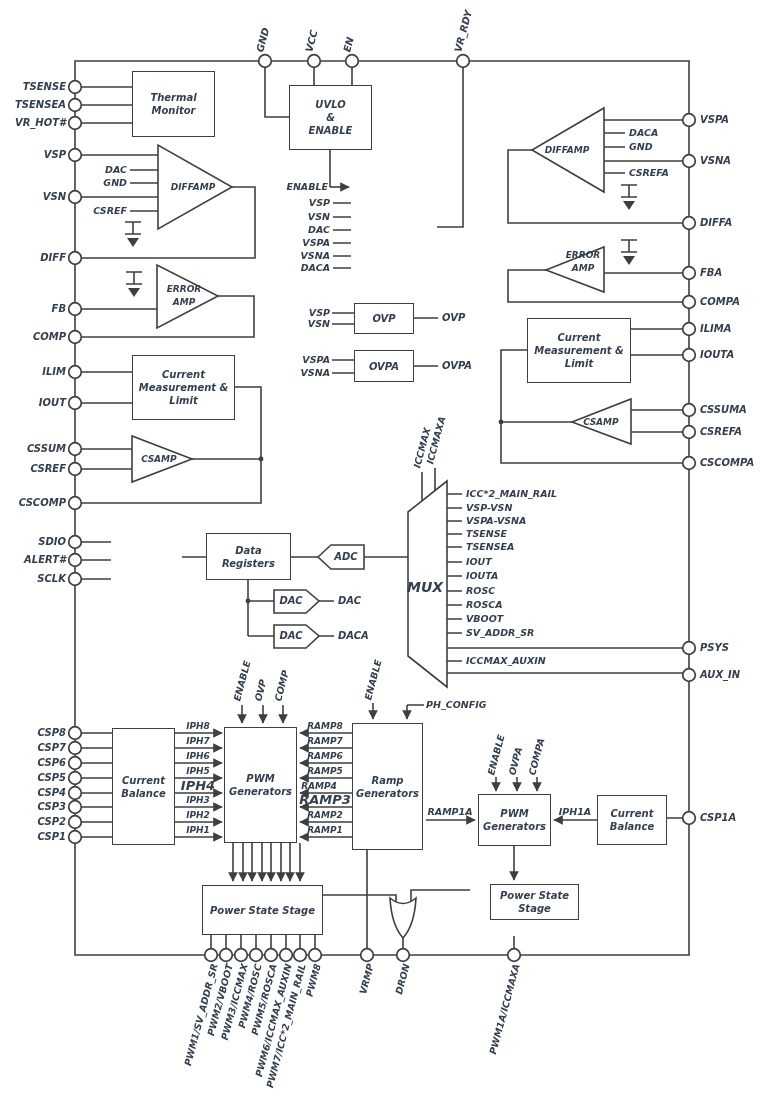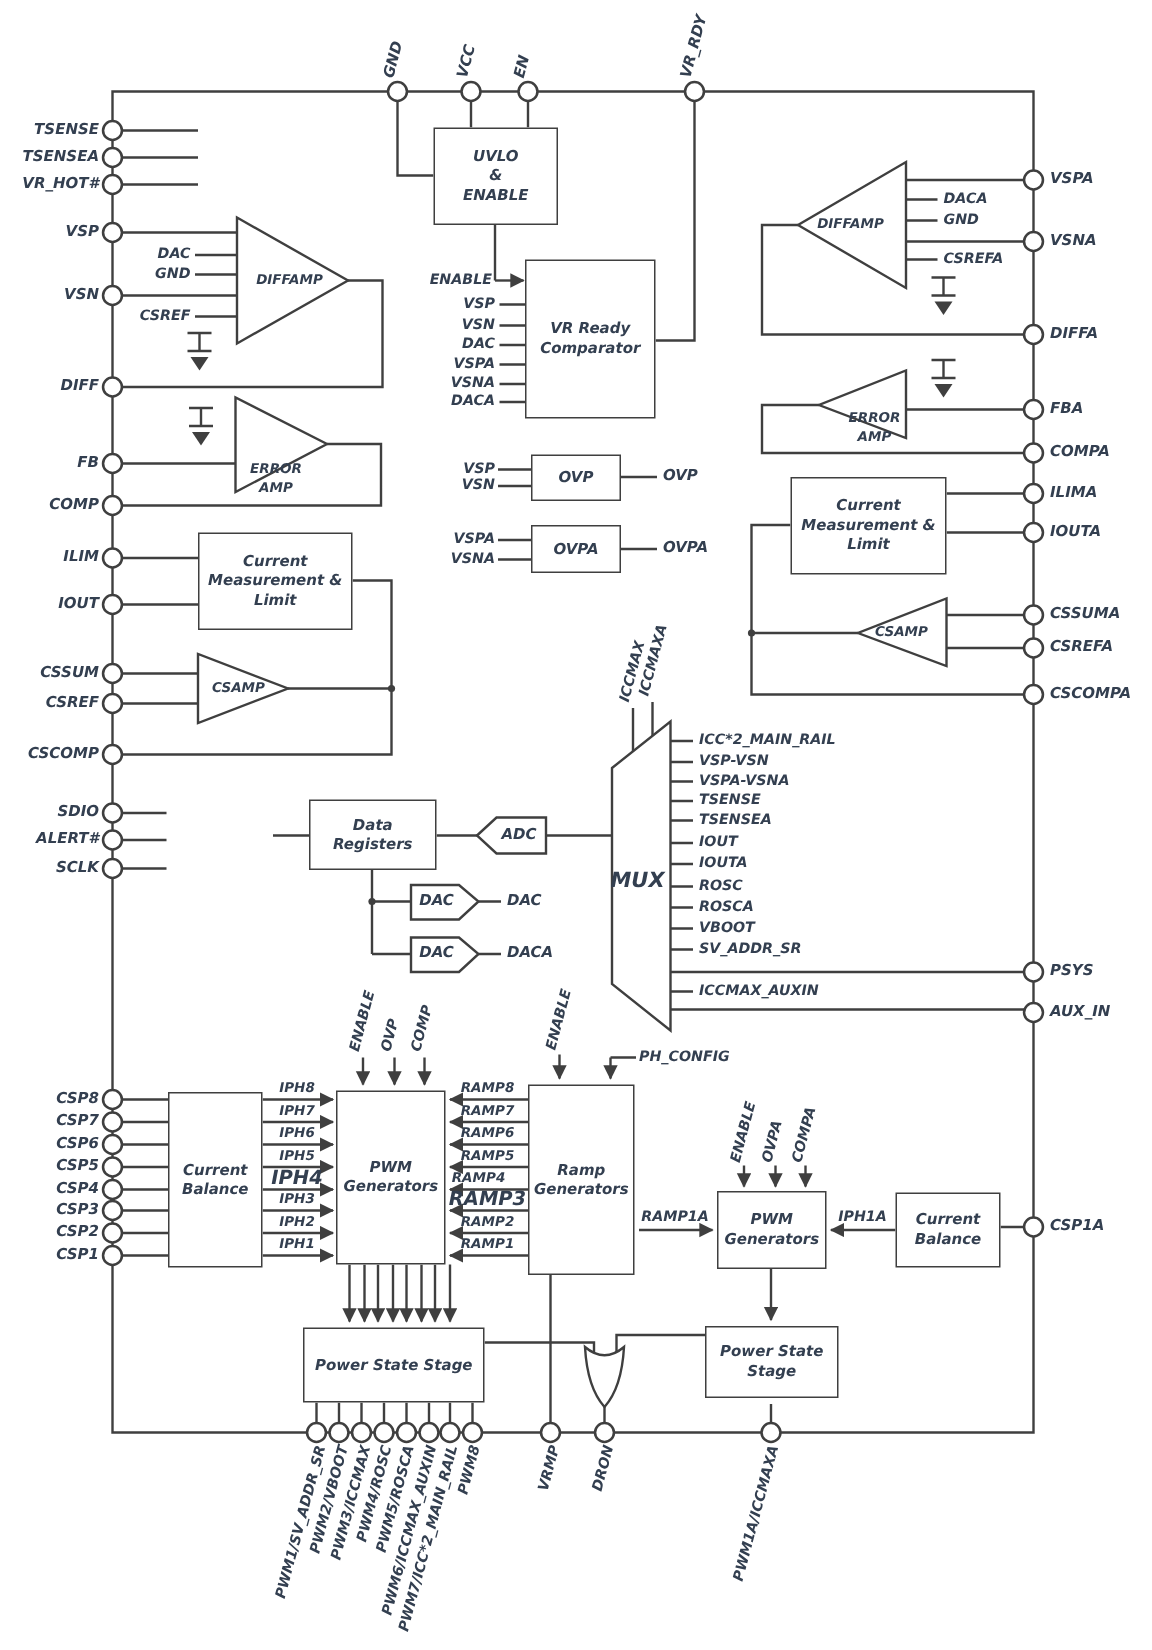--- a/index.html
+++ b/index.html
@@ -17,21 +17,21 @@
          display:flex;align-items:center;justify-content:center;text-align:center;
          font-style:italic;font-weight:700;color:var(--text);
          white-space:pre-line;line-height:13px;font-size:10px;box-sizing:border-box;padding:1px;}
   .lbl{position:absolute;font-style:italic;font-weight:700;color:var(--text);
        white-space:nowrap;line-height:16px;}
   .lbl.c{text-align:center;}
   .lbl.r{text-align:right;}
   .lbl.l{text-align:left;}
   .lbl.ru{transform-origin:0 50%;transform:rotate(-75deg);text-align:left;width:160px;}
   .lbl.rd{transform-origin:100% 50%;transform:rotate(-75deg);text-align:right;width:160px;}
-  .lbl.cm{text-align:center;white-space:pre-line;line-height:13px;width:120px;margin-top:24px;}
+  .lbl.cm{text-align:center;white-space:pre-line;line-height:13px;width:120px;}
 </style>
 </head>
 <body>
 
 <div id="root">
   <svg width="768" height="1100" viewBox="0 0 768 1100">
     <defs>
       <marker id="ah" markerWidth="7" markerHeight="7" refX="5.5" refY="3" orient="auto">
         <path d="M0,0 L6,3 L0,6 Z" fill="#3f3f3f"></path>
       </marker>
@@ -200,25 +200,25 @@
         <circle cx="256" cy="955" r="6.3"></circle>
         <circle cx="271" cy="955" r="6.3"></circle>
         <circle cx="286" cy="955" r="6.3"></circle>
         <circle cx="300" cy="955" r="6.3"></circle>
         <circle cx="315" cy="955" r="6.3"></circle>
         <circle cx="367" cy="955" r="6.3"></circle>
         <circle cx="403" cy="955" r="6.3"></circle>
         <circle cx="514" cy="955" r="6.3"></circle>
       </g>
   </svg>
+<div class="block" style="left: 132px; top: 71px; width: 83px; height: 66px;">Thermal
+Monitor</div>
     <div class="block" style="left: 289px; top: 85px; width: 83px; height: 65px;">UVLO
 &amp;
 ENABLE</div>
-    <div class="block" style="left: 350px; top: 173px; width: 87px; height: 106px;">VR Ready
-Comparator</div>
     <div class="block" style="left: 354px; top: 303px; width: 60px; height: 31px;">OVP</div>
     <div class="block" style="left: 354px; top: 350px; width: 60px; height: 32px;">OVPA</div>
     <div class="block" style="left: 132px; top: 355px; width: 103px; height: 65px;">Current
 Measurement &amp;
 Limit</div>
     <div class="block" style="left: 527px; top: 318px; width: 104px; height: 65px;">Current
 Measurement &amp;
 Limit</div>
     <div class="block" style="left: 206px; top: 533px; width: 85px; height: 47px;">Data
 Registers</div>
@@ -226,21 +226,21 @@
 Balance</div>
     <div class="block" style="left: 224px; top: 727px; width: 73px; height: 116px;">PWM
 Generators</div>
     <div class="block" style="left: 352px; top: 723px; width: 71px; height: 127px;">Ramp
 Generators</div>
     <div class="block" style="left: 478px; top: 794px; width: 73px; height: 52px;">PWM
 Generators</div>
     <div class="block" style="left: 597px; top: 795px; width: 70px; height: 50px;">Current
 Balance</div>
     <div class="block" style="left: 202px; top: 885px; width: 121px; height: 50px;">Power State Stage</div>
-    <div class="block" style="left: 470px; top: 884px; width: 89px; height: 48px;">Power State
+    <div class="block" style="left: 490px; top: 884px; width: 89px; height: 36px;">Power State
 Stage</div>
     <div class="lbl r" style="font-size: 10px; left: -134px; top: 79px; width: 200px;">TSENSE</div>
     <div class="lbl r" style="font-size: 10px; left: -134px; top: 97px; width: 200px;">TSENSEA</div>
     <div class="lbl r" style="font-size: 10px; left: -134px; top: 115px; width: 200px;">VR_HOT#</div>
     <div class="lbl r" style="font-size: 10px; left: -134px; top: 147px; width: 200px;">VSP</div>
     <div class="lbl r" style="font-size: 10px; left: -134px; top: 189px; width: 200px;">VSN</div>
     <div class="lbl r" style="font-size: 10px; left: -134px; top: 250px; width: 200px;">DIFF</div>
     <div class="lbl r" style="font-size: 10px; left: -134px; top: 301px; width: 200px;">FB</div>
     <div class="lbl r" style="font-size: 10px; left: -134px; top: 329px; width: 200px;">COMP</div>
     <div class="lbl r" style="font-size: 10px; left: -134px; top: 364px; width: 200px;">ILIM</div>

